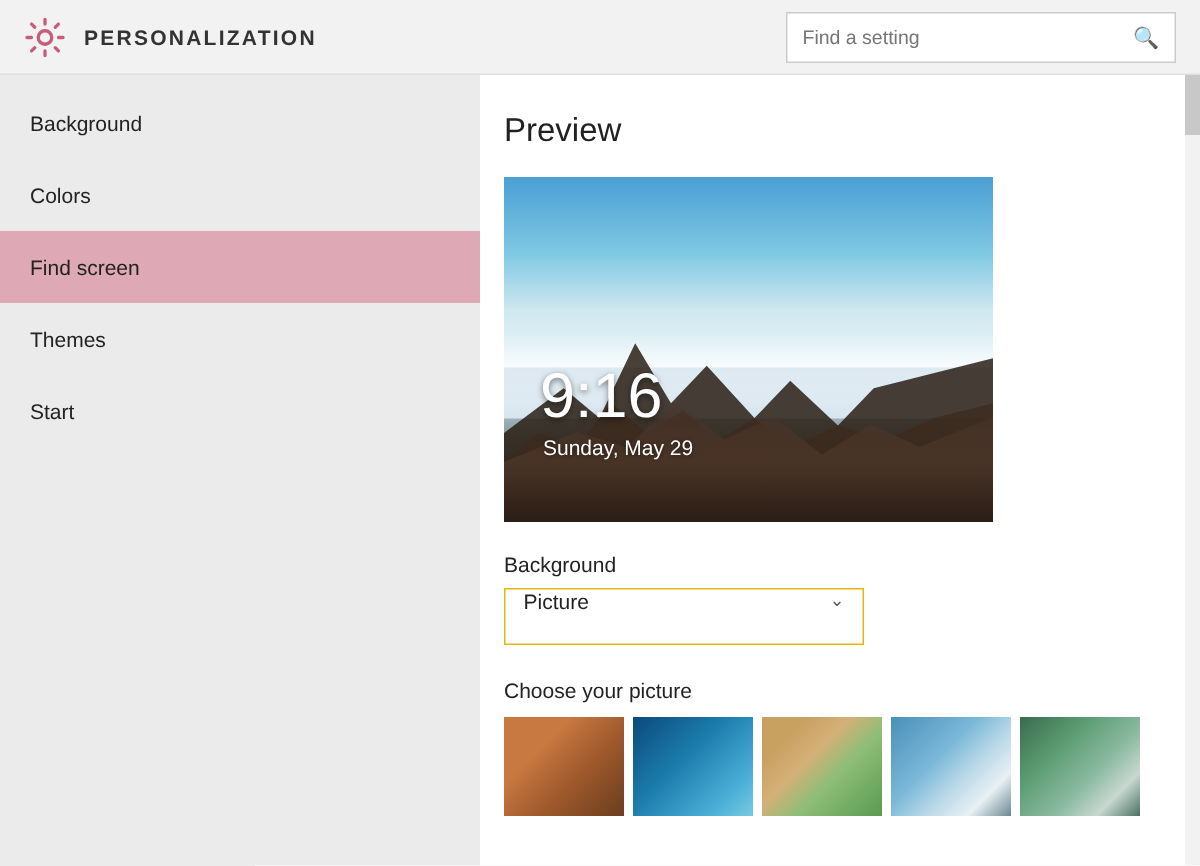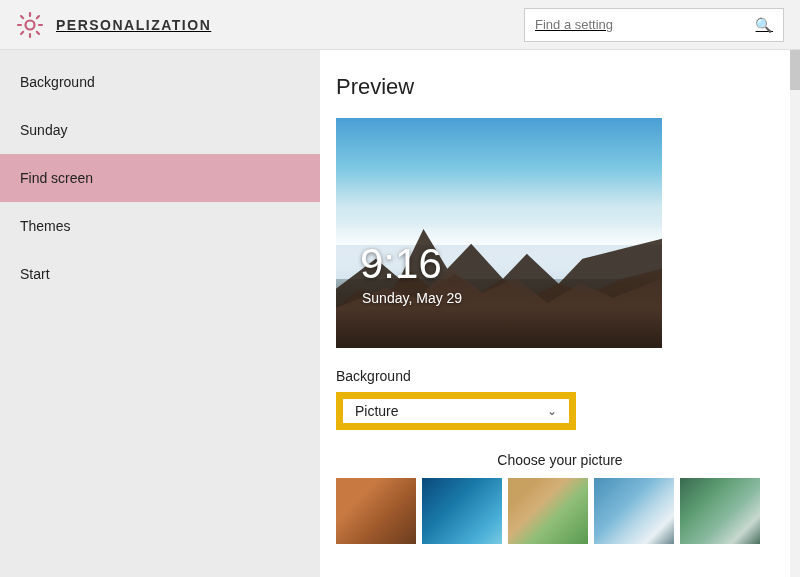--- a/index.html
+++ b/index.html
@@ -13,21 +13,20 @@
       flex-direction: column;
     }
     
     #header {
       background: #f2f2f2;
       height: 50px;
       display: flex;
       align-items: center;
       padding: 0 16px;
       border-bottom: 1px solid #e0e0e0;
-      text-decoration: underline;
     }
     #header-left {
       display: flex;
       align-items: center;
       gap: 12px;
       flex: 1;
     }
     #header-icon {
       width: 28px;
       height: 28px;
@@ -173,43 +172,42 @@
     
     #bg-label {
       font-size: 14px;
       color: #222;
       margin-bottom: 8px;
     }
     
     #bg-dropdown {
       width: 240px;
       height: 38px;
-      border: 7px solid #eab308;
+      border: 1px solid #eab308;
       background: #fff;
       display: flex;
-      align-items: center;
+      align-items: flex-start;
       padding: 0 12px;
       cursor: pointer;
       margin-bottom: 22px;
       justify-content: space-between;
     }
     #dropdown-value {
       font-size: 14px;
       color: #222;
     }
     #dropdown-arrow {
       font-size: 12px;
       color: #555;
     }
     
     #choose-label {
       font-size: 14px;
       color: #222;
       margin-bottom: 10px;
-      text-align: center;
     }
     
     #thumbnails {
       display: flex;
       gap: 6px;
     }
     .thumb {
       width: 80px;
       height: 66px;
       overflow: hidden;
@@ -238,21 +236,21 @@
   </div>
 </div>
 
 <div id="main">
 
   <div id="sidebar">
     <div class="sidebar-item">
       <span>Background</span>
     </div>
     <div class="sidebar-item">
-      <span>Sunday</span>
+      <span>Colors</span>
     </div>
     <div class="sidebar-item active">
       <span>Find screen</span>
     </div>
     <div class="sidebar-item">
       <span>Themes</span>
     </div>
     <div class="sidebar-item">
       <span>Start</span>
     </div>

